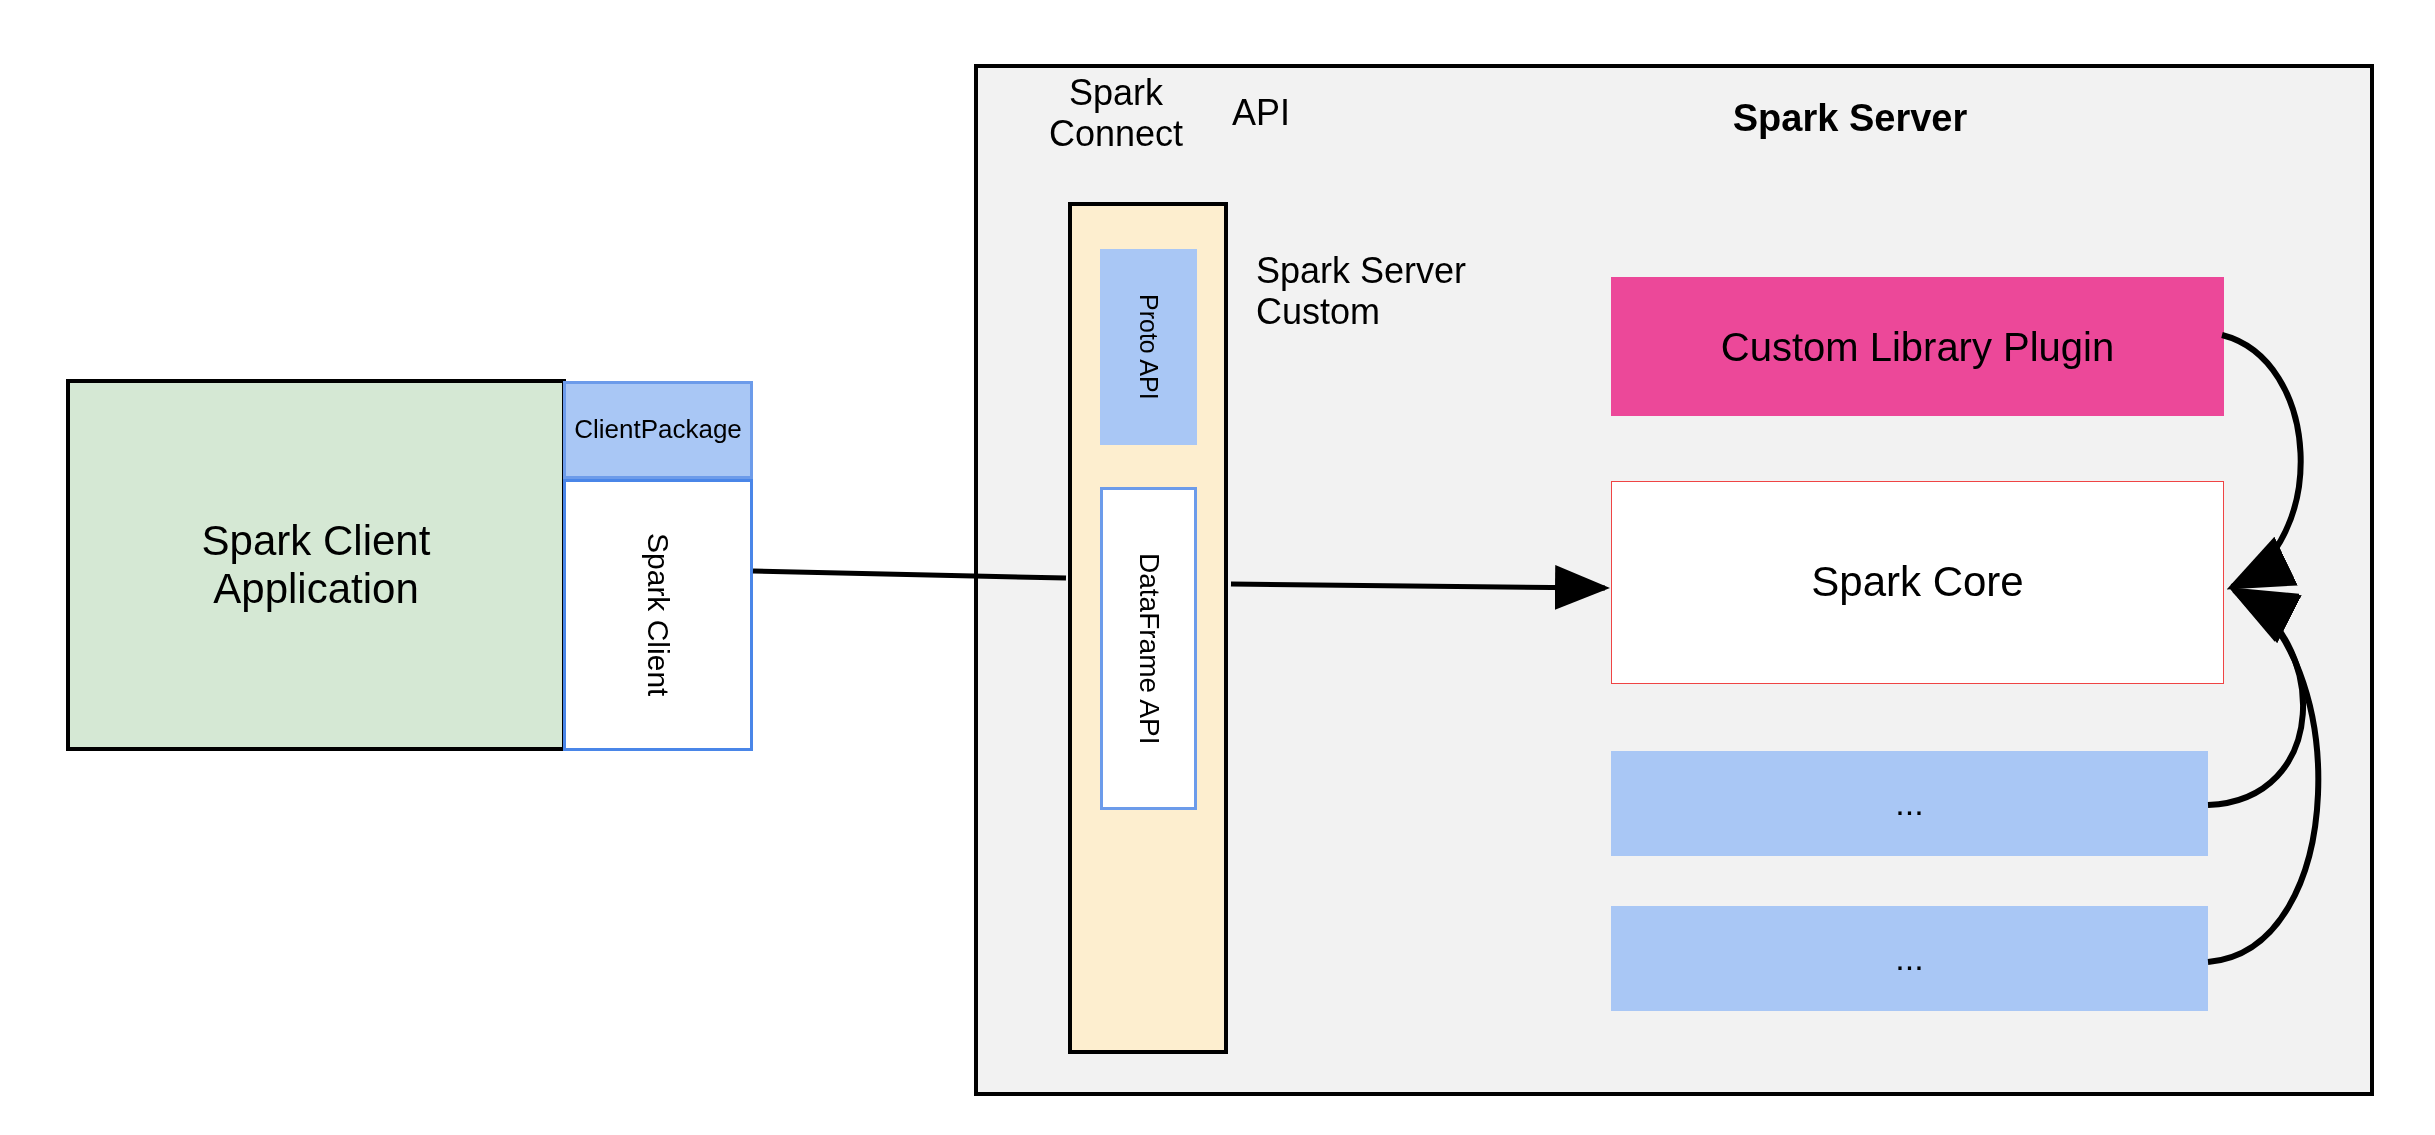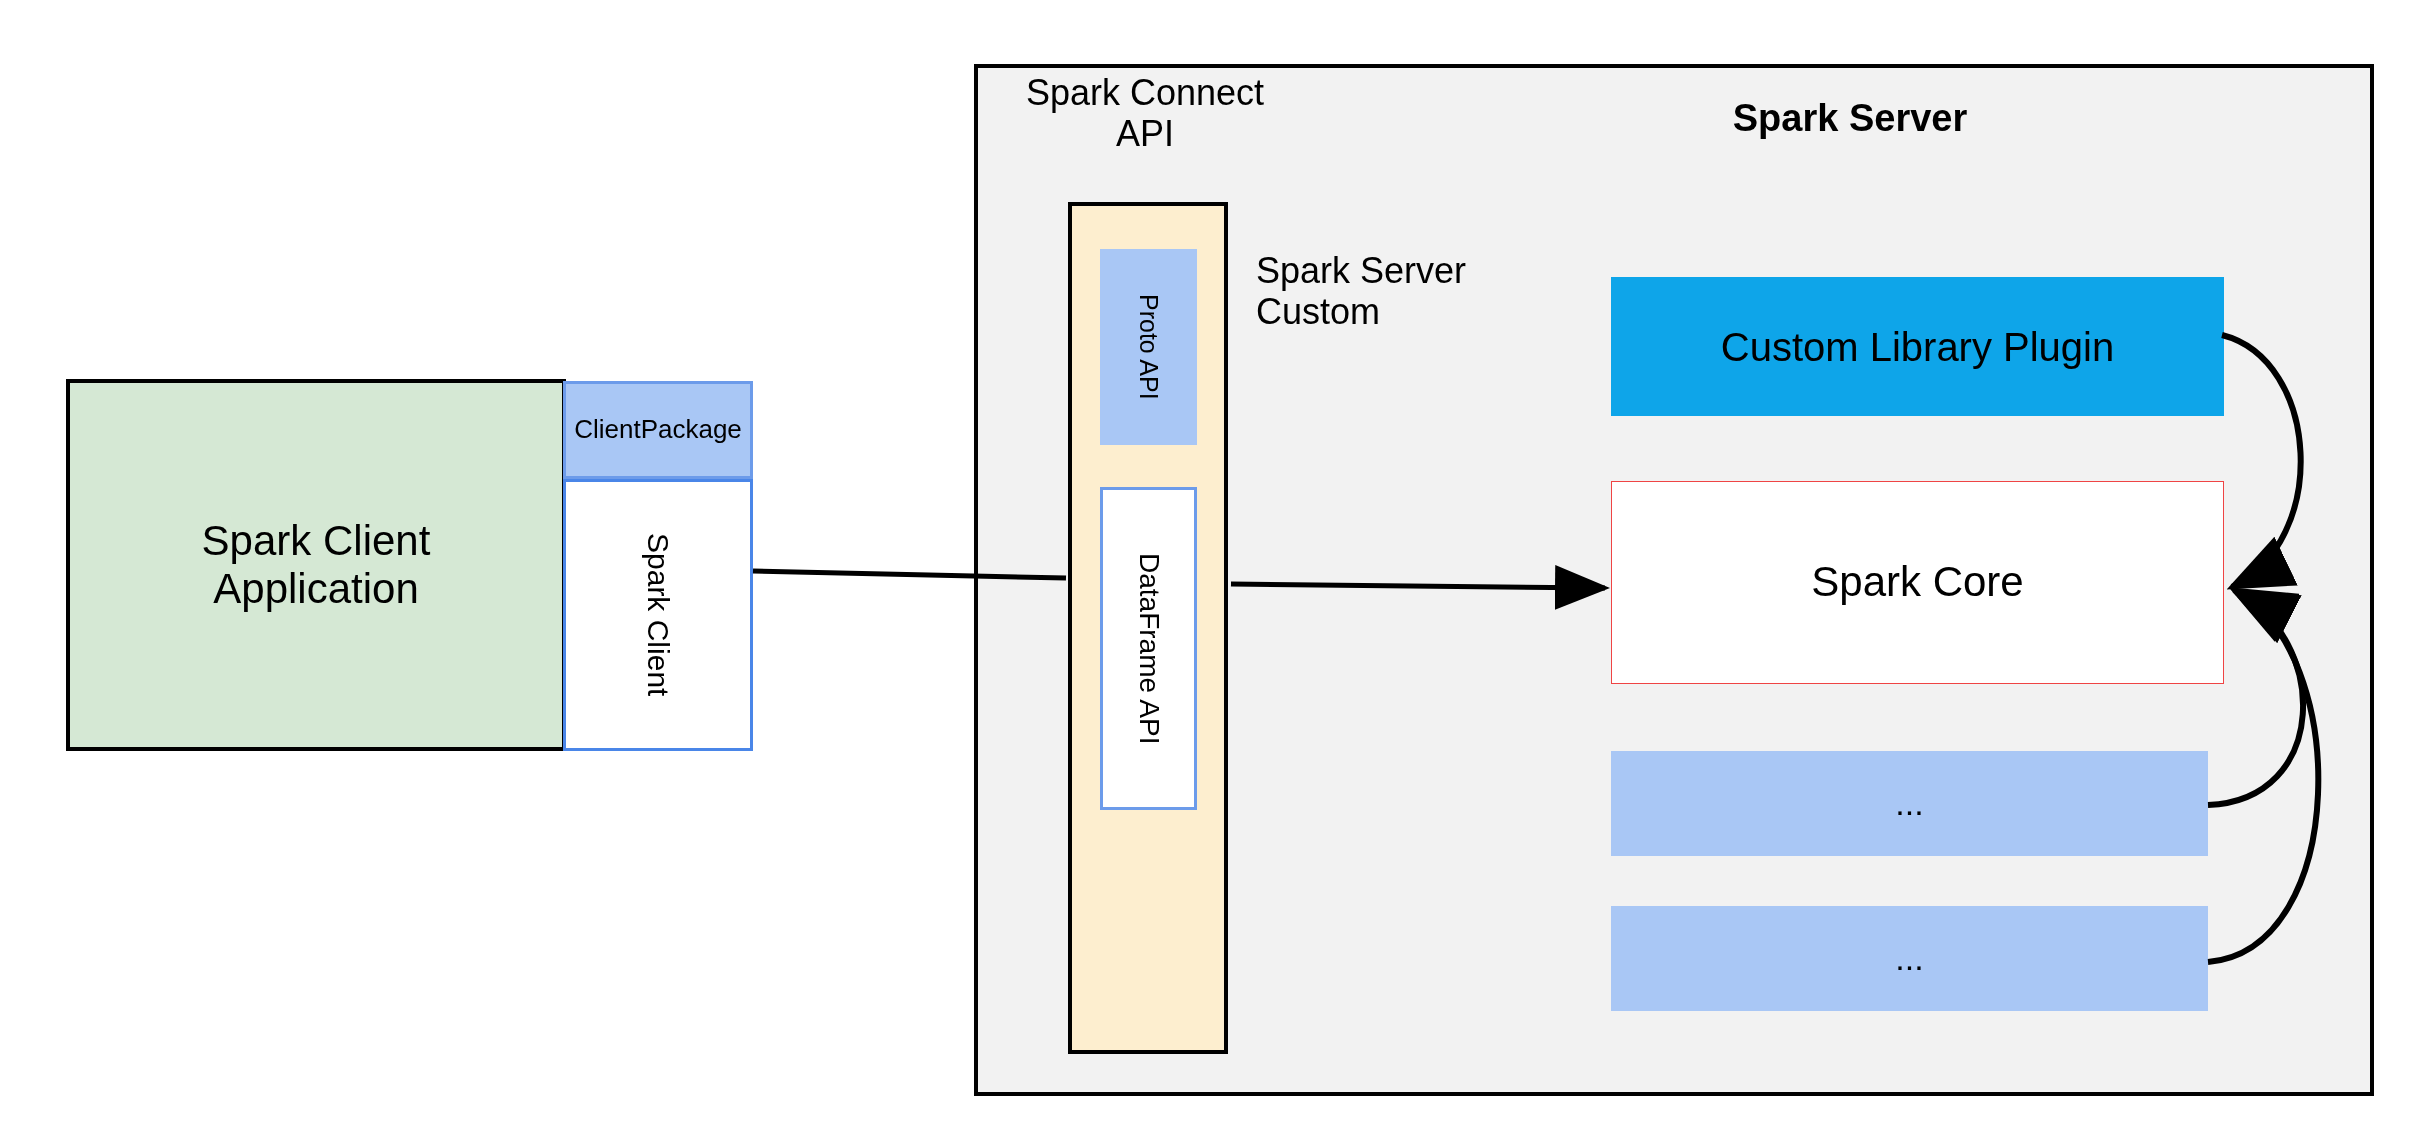--- a/index.html
+++ b/index.html
@@ -81,21 +81,21 @@
     text-orientation: mixed;
   }
 
   
   #connect-api-label {
     left: 1000px;
     top: 68px;
     width: 290px;
     height: 90px;
     font-size: 36px;
-    flex-direction: column;
+    flex-direction: row;
   }
   #connect-stack {
     left: 1068px;
     top: 202px;
     width: 160px;
     height: 852px;
     background: #fdeecf;
     border: 4px solid #000000;
     display: block;
   }
@@ -132,21 +132,21 @@
     align-items: flex-start;
     text-align: left;
   }
 
   
   #custom-plugin {
     left: 1611px;
     top: 277px;
     width: 613px;
     height: 139px;
-    background: #0ea5e9;
+    background: #ec4899;
     font-size: 40px;
   }
   #spark-core {
     left: 1611px;
     top: 481px;
     width: 613px;
     height: 203px;
     background: #ffffff;
     border: 1px solid #ef4444;
     font-size: 42px;

